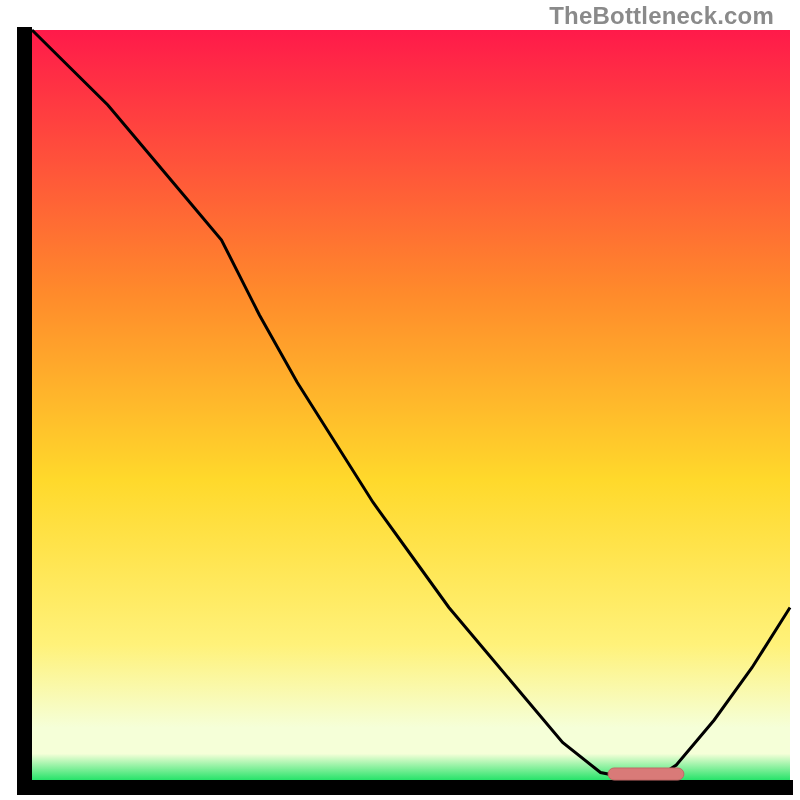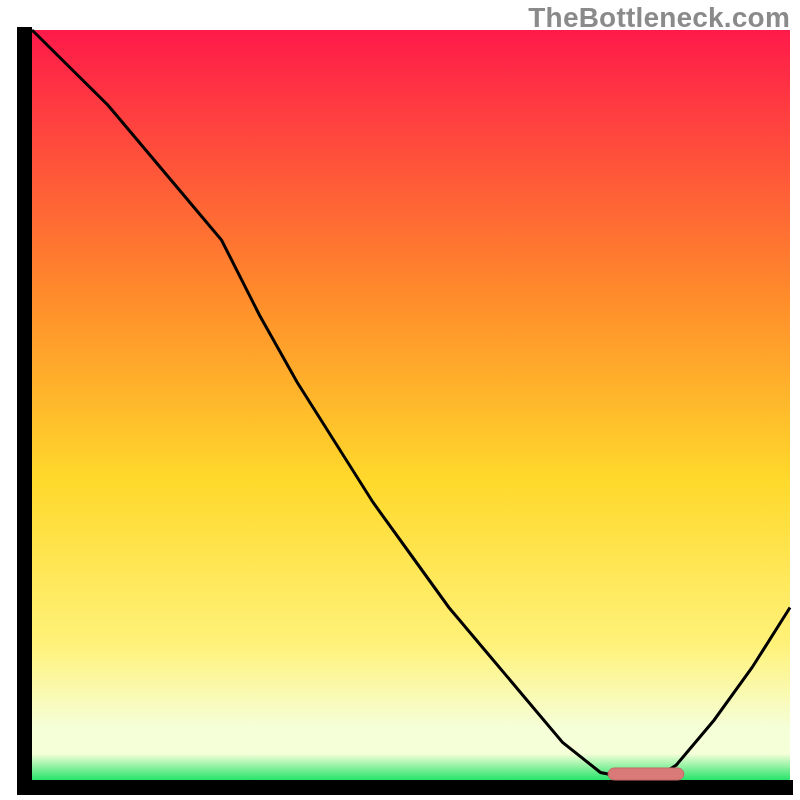--- a/index.html
+++ b/index.html
@@ -12,23 +12,23 @@
     font-family: Arial, Helvetica, sans-serif;
   }
   .wrap {
     position: relative;
     width: 800px;
     height: 800px;
   }
   .watermark {
     position: absolute;
     top: 2px;
-    right: 10px;
+    right: 26px;
     color: #8a8a8a;
-    font-size: 28px;
+    font-size: 24px;
     font-weight: 600;
     letter-spacing: 0.2px;
     user-select: none;
   }
   svg.chart {
     position: absolute;
     left: 0;
     top: 0;
     width: 800px;
     height: 800px;

